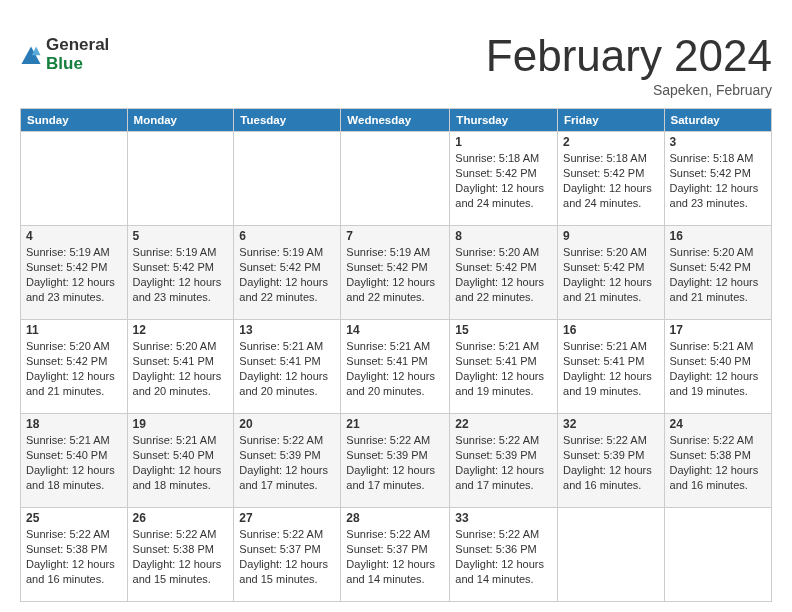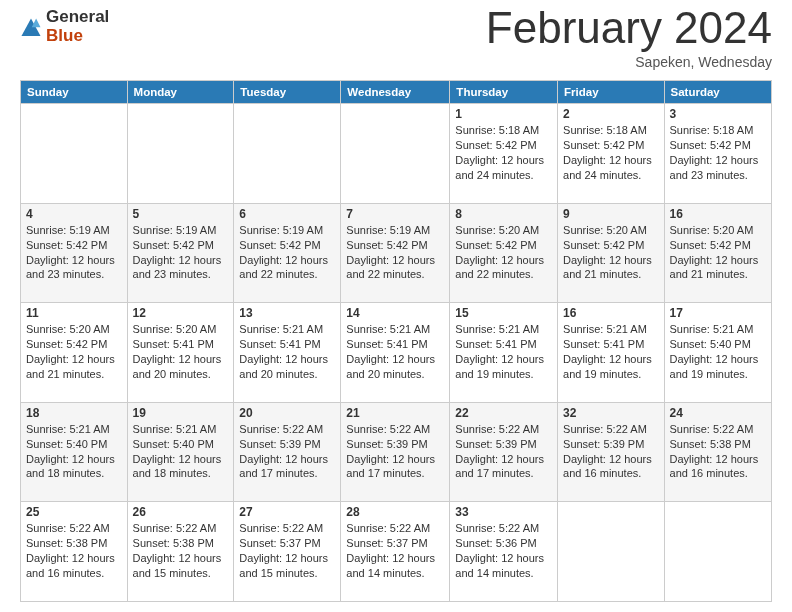--- a/index.html
+++ b/index.html
@@ -6,21 +6,21 @@
     body {
       font-family: Arial, sans-serif;
       background: #fff;
       width: 792px;
       height: 612px;
       overflow: hidden;
     }
     .page {
       width: 792px;
       height: 612px;
-      padding: 4px 20px 10px 20px;
+      padding: 32px 20px 10px 20px;
       display: flex;
       flex-direction: column;
     }
     .header {
       display: flex;
       justify-content: space-between;
       align-items: flex-start;
       margin-bottom: 10px;
     }
     .logo {
@@ -34,21 +34,21 @@
       line-height: 1.1;
     }
     .logo-general {
       font-size: 17px;
       font-weight: bold;
       color: #333;
     }
     .logo-blue {
       font-size: 17px;
       font-weight: bold;
-      color: #c2410c;
+      color: #15803d;
     }
     .logo-icon {
       width: 22px;
       height: 22px;
       margin-right: 4px;
       margin-top: 2px;
     }
     .title-area {
       text-align: right;
     }
@@ -122,21 +122,21 @@
         <polygon points="15,2 28,26 2,26" fill="#2a7ab5"></polygon>
         <polygon points="22,2 28,14 16,14" fill="#5aabdb"></polygon>
       </svg>
       <div class="logo-text">
         <span class="logo-general">General</span>
         <span class="logo-blue">Blue</span>
       </div>
     </div>
     <div class="title-area">
       <div class="month-title">February 2024</div>
-      <div class="subtitle">Sapeken, Wednesday</div>
+      <div class="subtitle">Sapeken, February</div>
     </div>
   </div>
 
   <table class="calendar">
     <thead>
       <tr>
       <th>Sunday</th>
           <th>Monday</th>
           <th>Tuesday</th>
           <th>Wednesday</th>

